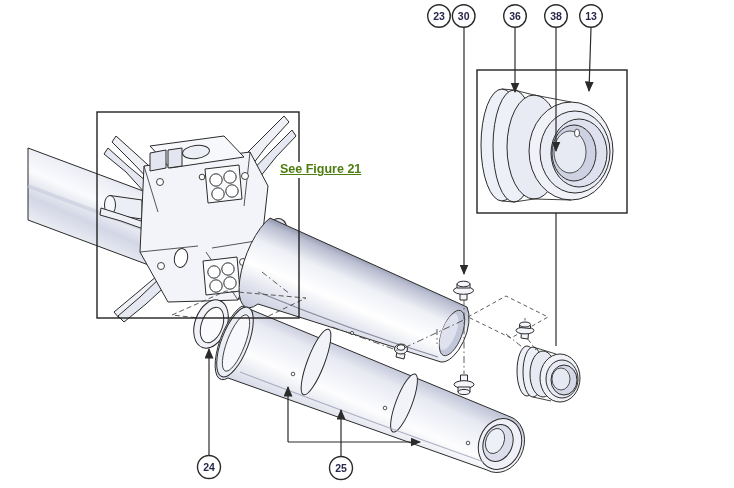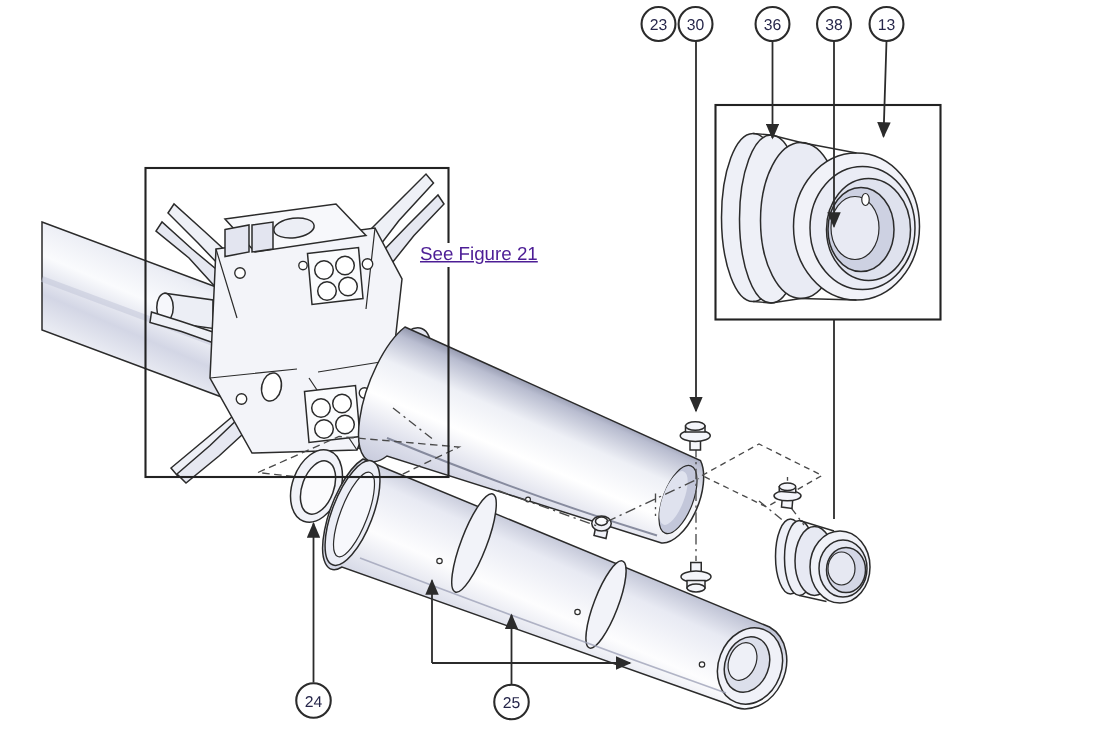--- a/index.html
+++ b/index.html
@@ -1,20 +1,20 @@
 <!DOCTYPE html>
 <html><head>
 <meta charset="utf-8">
 <style>
   html,body{margin:0;padding:0;background:#fff;}
   .stage{position:relative;width:734px;height:488px;background:#fff;overflow:hidden;
-         font-family:"Liberation Sans", sans-serif;}
+         font-family:"Liberation Sans", sans-serif;font-weight:bold;}
   .stage svg{position:absolute;left:0;top:0;}
   .fig-link{position:absolute;left:276px;top:162px;font-size:12.5px;line-height:1.25;
-            color:#4c1d95;text-decoration:underline;background:#ffffff;padding:0 4px;
+            color:#4d7c0f;text-decoration:underline;background:#ffffff;padding:0 4px;
             white-space:nowrap;cursor:pointer;}
   .balloon-num{font-size:10.5px;fill:#26264a;}
   text{font-family:"Liberation Sans", sans-serif;}
 </style>
 </head>
 <body>
 
 <div class="stage">
 <svg width="734" height="488" viewBox="0 0 734 488">
   <defs>

